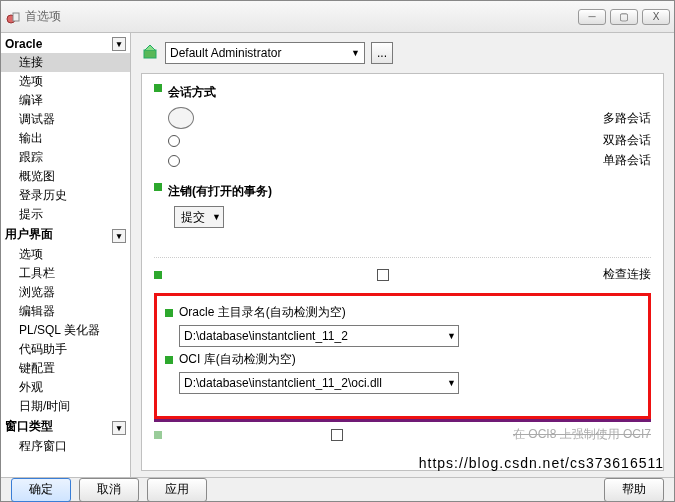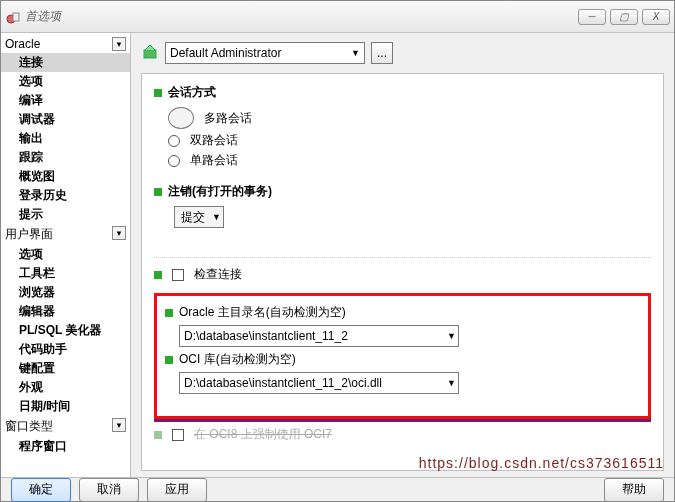--- a/index.html
+++ b/index.html
@@ -1,52 +1,52 @@
 <!DOCTYPE html>
 <html><head>
 <meta charset="utf-8">
 <style>
 * { box-sizing: border-box; font-family: "Microsoft YaHei", SimSun, Arial, sans-serif; font-size: 12px; }
 html, body { margin: 0; padding: 0; background: #fff; }
 .window { width: 675px; height: 502px; border: 1px solid #888; display: flex; flex-direction: column; background: #f0f0f0; }
-.titlebar { height: 32px; background: linear-gradient(#f8f8f8,#e8e8e8); display: flex; align-items: center; padding: 14px 4px; border-bottom: 1px solid #c0c0c0; font-style: italic; }
+.titlebar { height: 32px; background: linear-gradient(#f8f8f8,#e8e8e8); display: flex; align-items: center; padding: 14px 4px; border-bottom: 1px solid #c0c0c0; }
 .titlebar .icon { width: 16px; height: 16px; margin-right: 4px; display:inline-flex; align-items:center; justify-content:center; }
 .titlebar .title { flex: 1; color: #666; }
 .win-btns { display: flex; gap: 4px; }
 .win-btn { width: 28px; height: 16px; border: 1px solid #999; border-radius: 3px; background: linear-gradient(#fff,#e0e0e0); display:flex; align-items:center; justify-content:center; font-size:10px; color:#555; cursor:pointer; }
 .body { flex: 1; display: flex; overflow: hidden; }
 .sidebar { width: 130px; background: #fff; border-right: 1px solid #c0c0c0; overflow-y: auto; padding: 2px 0; }
-.cat { display:flex; justify-content:space-between; align-items:flex-start; padding: 2px 4px; font-weight: normal; cursor:pointer; position:relative; }
+.cat { display:flex; justify-content:space-between; align-items:flex-end; padding: 2px 4px; font-weight: bold; cursor:pointer; position:relative; }
 .cat .box { width:14px; height:14px; border:1px solid #888; background:#f4f4f4; display:flex; align-items:center; justify-content:center; font-size:9px; }
-.item { padding: 1px 12px 1px 18px; cursor:pointer; white-space:nowrap;font-weight:bold; }
+.item { padding: 1px 12px 1px 18px; cursor:pointer; white-space:nowrap; }
 .item.selected { background: #d6d6d6; }
 .content { flex: 1; display:flex; flex-direction:column; background:#f0f0f0; position:relative; }
 .topbar { height: 40px; display:flex; align-items:center; padding: 6px 10px; gap:6px; }
 .combo { height: 22px; border:1px solid #7a7a7a; background:#fff; display:flex; align-items:center; padding:0 4px; min-width:200px; position:relative;justify-content:space-between; }
 .combo .arrow, select.sel + .arrow { margin-left:auto; font-size:9px; }
 .sq-btn { width:22px; height:22px; border:1px solid #7a7a7a; background:linear-gradient(#fff,#e6e6e6); display:flex; align-items:center; justify-content:center; cursor:pointer; }
 .panel { flex:1; margin: 0 10px 6px 10px; background:#fff; border:1px solid #c0c0c0; padding:10px 12px; overflow:auto; position:relative; }
 .group { margin-bottom: 14px; }
-.group-head { display:flex; align-items:center; gap:6px; font-weight:bold; margin-bottom:6px; }
+.group-head { display:flex; align-items:flex-start; gap:6px; font-weight:bold; margin-bottom:6px; }
 .gdot { width:8px; height:8px; background:#2da82d; display:inline-block; }
-.radio-row, .check-row { display:flex; align-items:center; gap:10px; margin:3px 0 3px 14px; }
+.radio-row, .check-row { display:flex; align-items:center; gap:20px; margin:3px 0 3px 14px;justify-content:space-between; }
 .radio { width:12px; height:12px; border:1px solid #555; border-radius:50%; display:inline-flex; align-items:center; justify-content:center; }
 .radio.sel::after { content:""; width:6px; height:6px; background:#000; border-radius:50%; }
 .chk { width:12px; height:12px; border:1px solid #555; background:#fff; display:inline-block; }
 .sel { height:22px; border:1px solid #7a7a7a; background:#f4f4f4; padding:2px 18px 2px 6px; display:inline-block; position:relative; }
 .dd { position:absolute; right:2px; top:50%; transform:translateY(-50%); font-size:9px; }
 .txtcombo { display:flex; align-items:center; border:1px solid #7a7a7a; height:22px; background:#fff; font-family: "Courier New", monospace; padding:0 18px 0 4px; position:relative; width:280px; }
 .redbox { border:3px solid #e11; padding:8px; margin-top:10px; }
 .subgroup { margin-bottom:4px; }
 .subhead { display:flex; align-items:center; gap:6px; margin-bottom:4px; }
 .covered { border-top:3px solid #701a75; margin-top:0; padding-top:4px; color:#999; }
 .footer { height:24px; display:flex; align-items:center; padding:0 10px; gap:8px; border-top:1px solid #c0c0c0; background:#f0f0f0; }
 .btn { min-width:60px; height:24px; border:1px solid #8a8a8a; background:linear-gradient(#fff,#e6e6e6); border-radius:3px; padding:0 14px; cursor:pointer; display:flex; align-items:center; justify-content:center; }
 .btn.primary { border:1px solid #3a7ed6; background:linear-gradient(#eaf3ff,#cfe4ff); }
-.watermark { position:absolute; right:10px; bottom:6px; color:#7f1d1d; font-size:14px; pointer-events:none; letter-spacing:1px; }
+.watermark { position:absolute; right:10px; bottom:6px; color:#000000; font-size:14px; pointer-events:none; letter-spacing:1px; }
 .divider { height:18px; border-bottom:1px dotted #ccc; margin: -2px 0 8px 0; }
 </style>
 </head>
 <body>
 
 <div class="window">
 
   <div class="titlebar">
     <span class="icon">
       <svg width="14" height="14">

